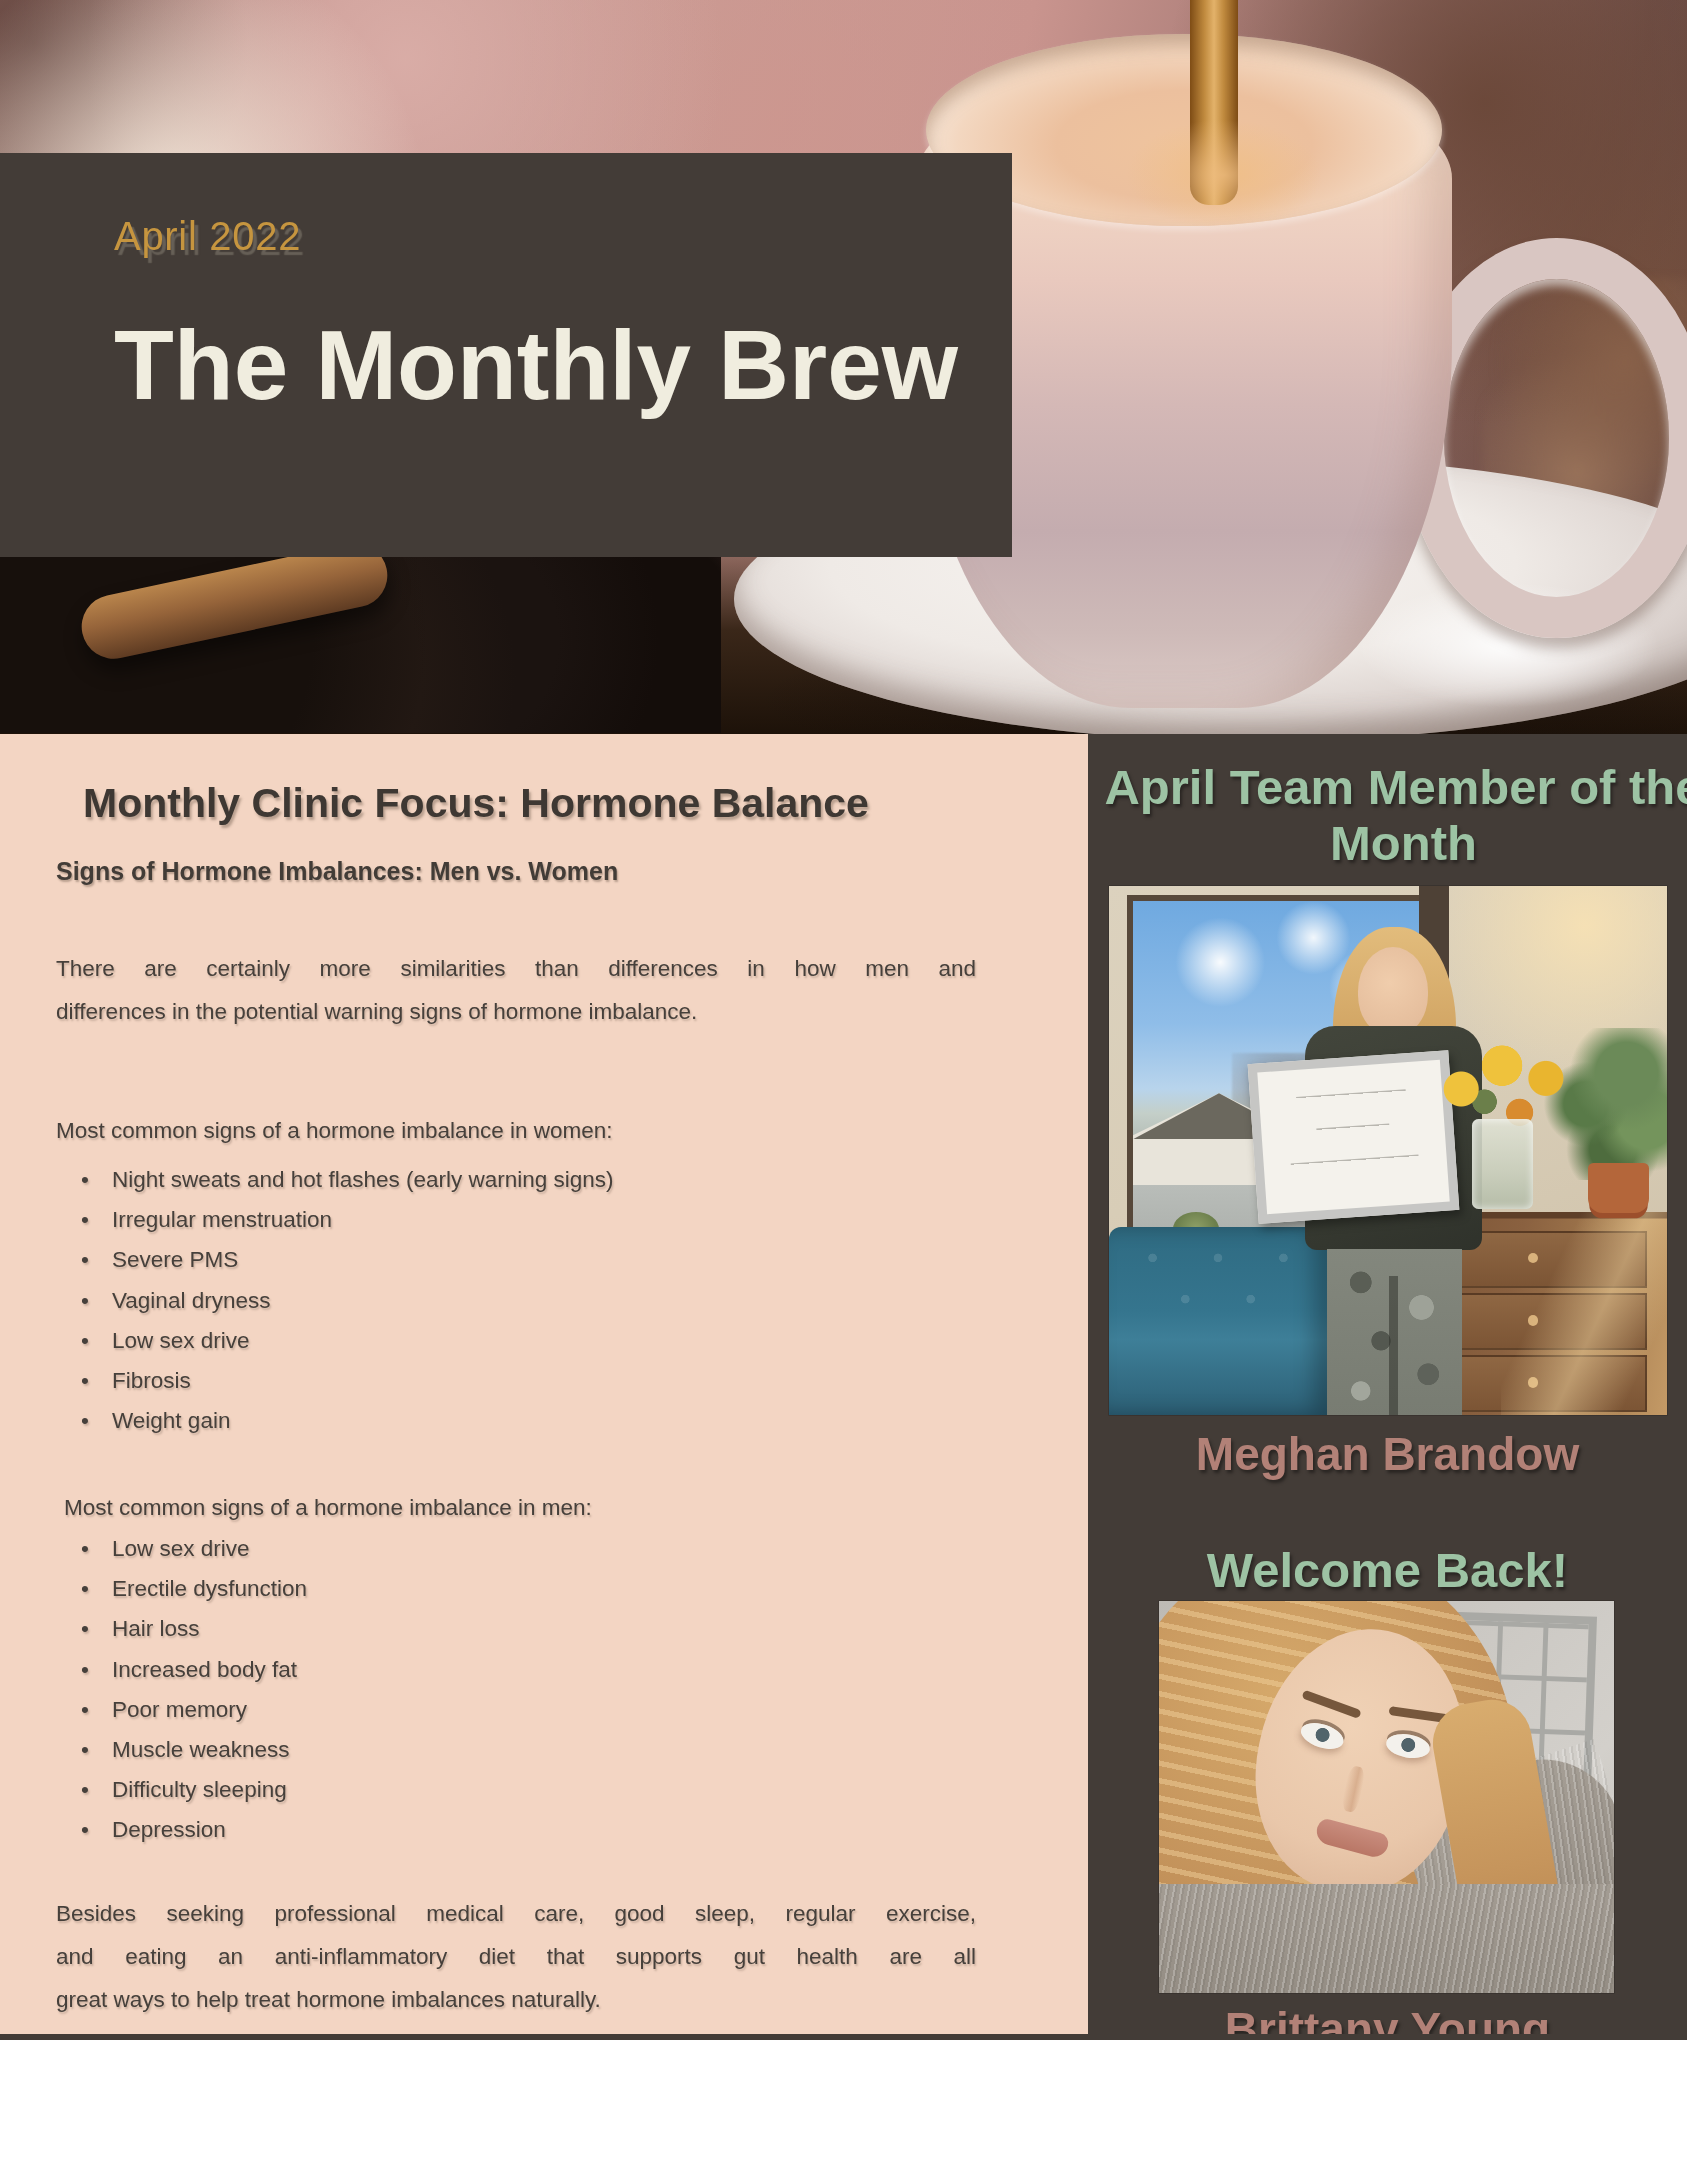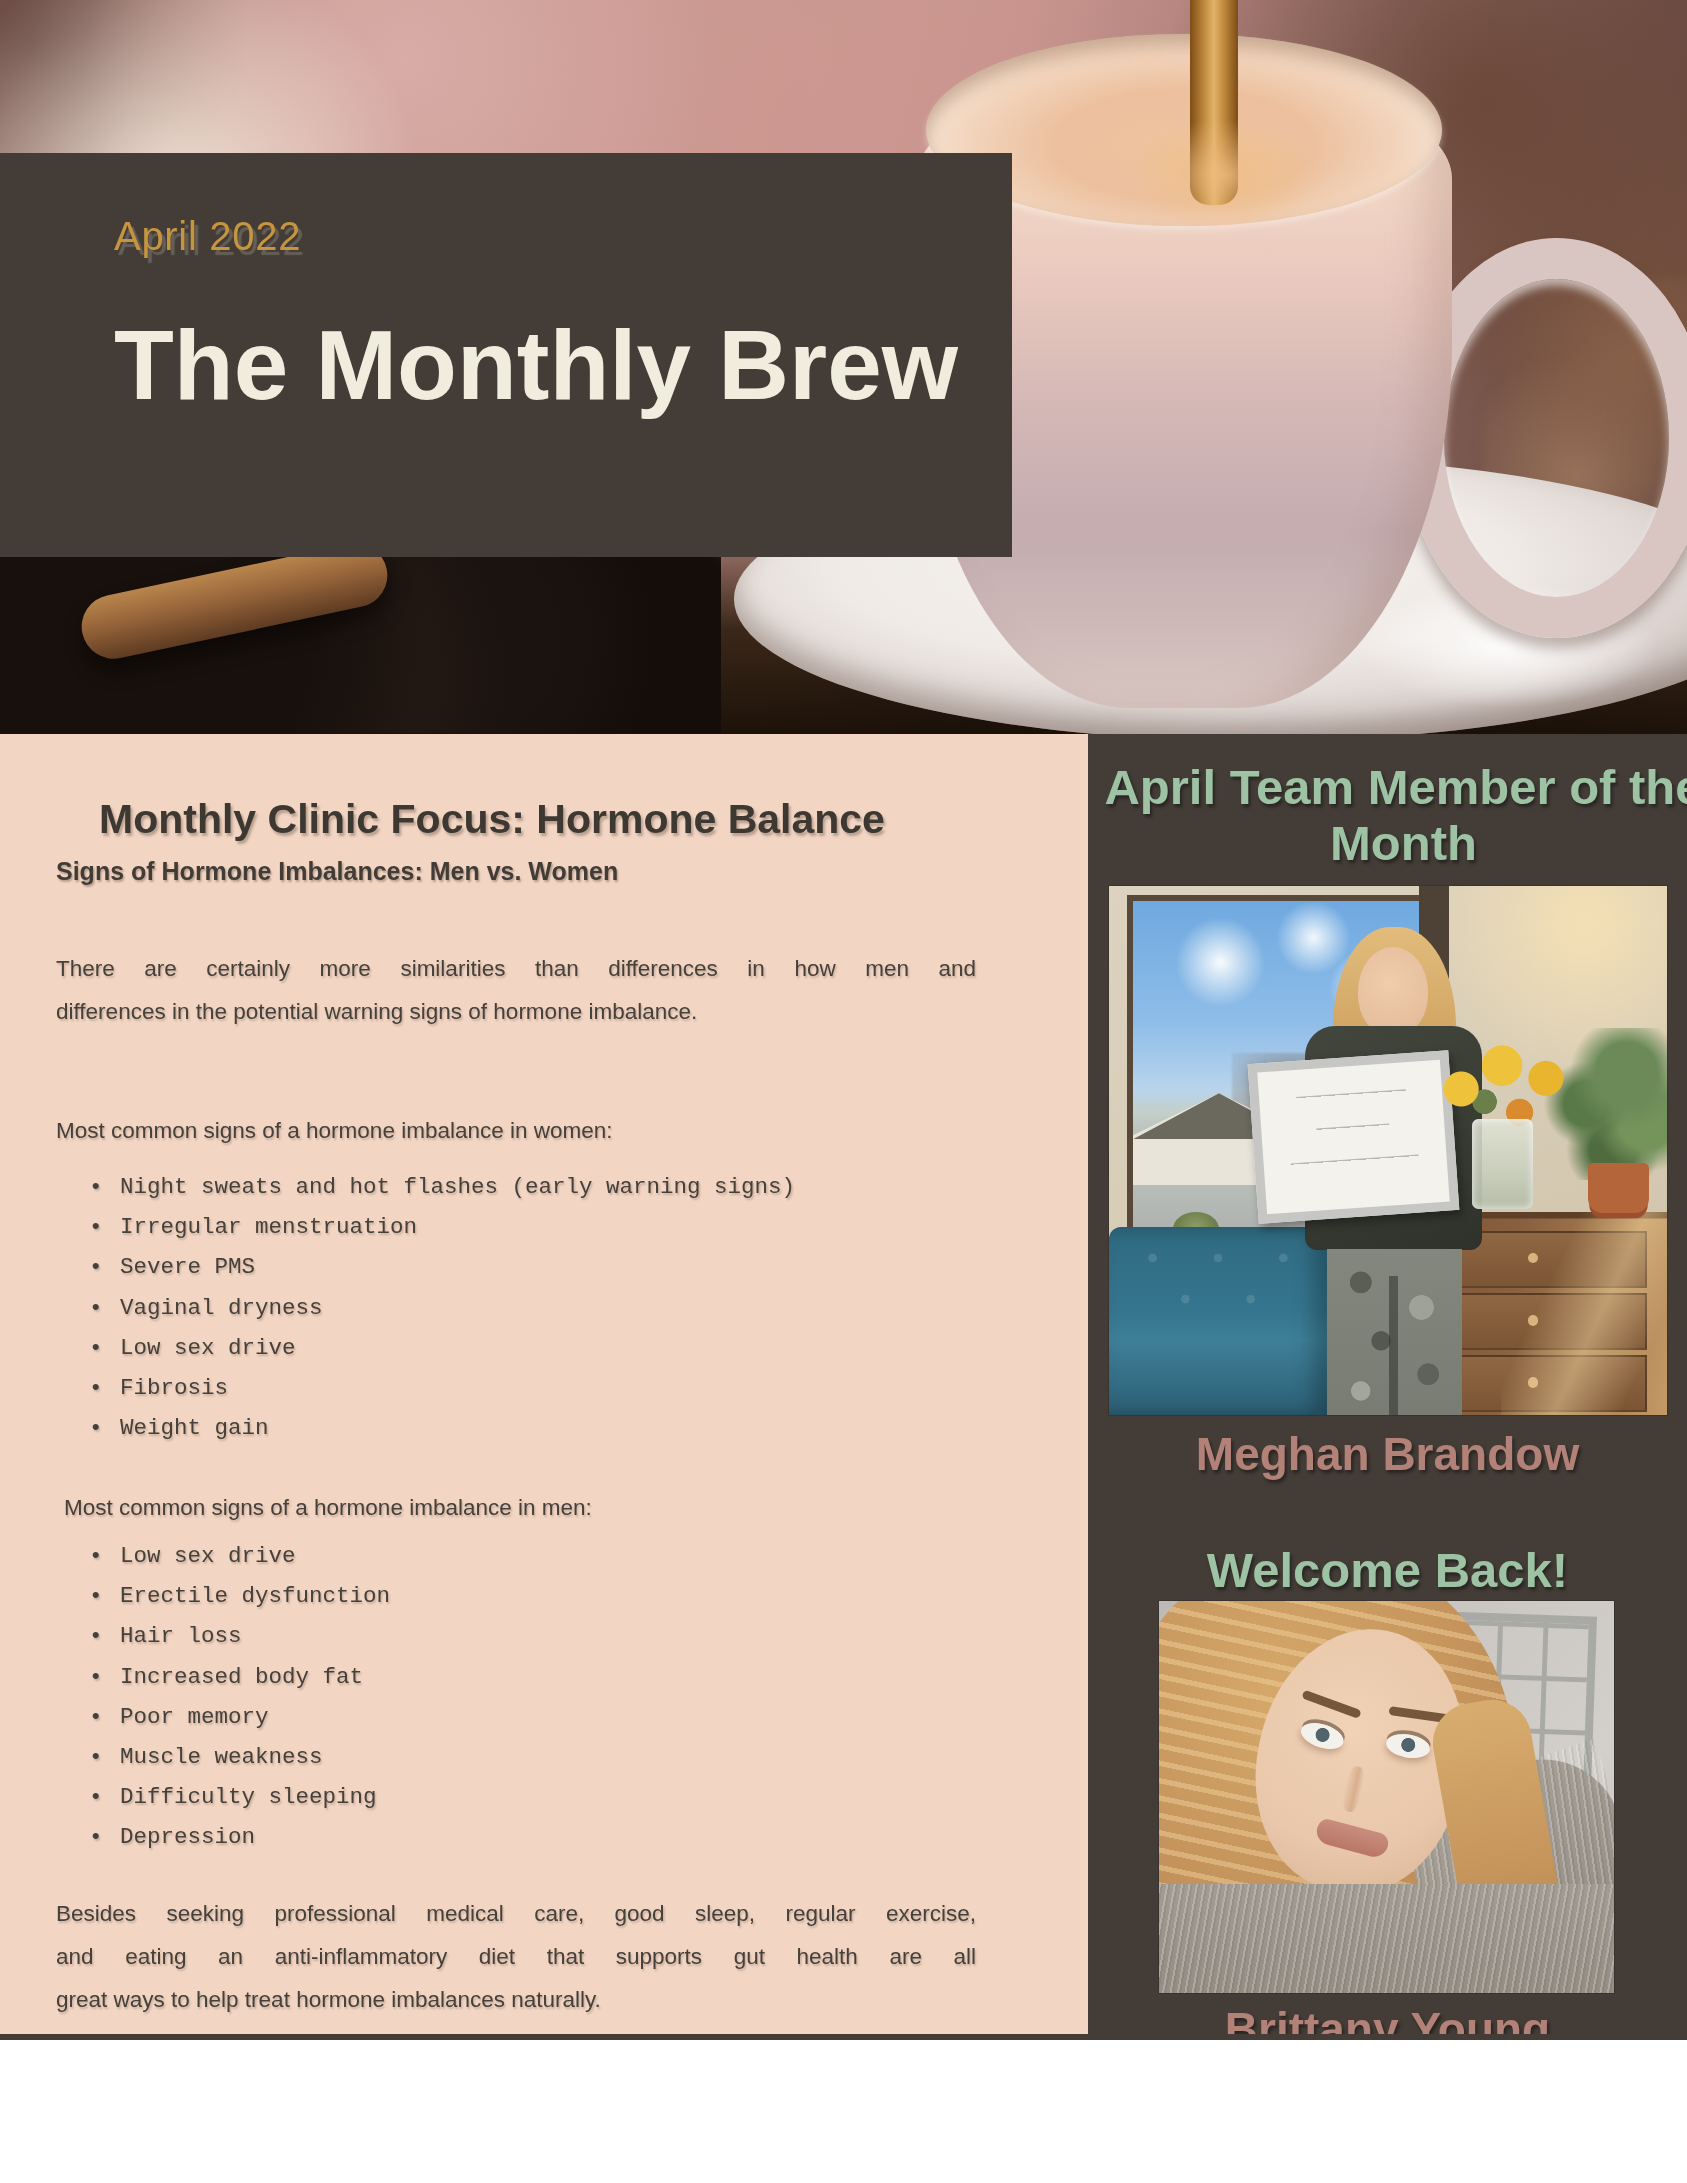--- a/index.html
+++ b/index.html
@@ -71,21 +71,21 @@
         text-shadow:1.3px 2px 2px rgba(74,56,44,.35);}
   .tblock{position:absolute;left:56px;width:920px;font-size:22.5px;line-height:43px;color:#46403B;
         text-shadow:1.3px 2px 2px rgba(74,56,44,.25);}
   .jline{display:block;text-align:justify;text-align-last:justify;}
   .jline.last{text-align-last:left;}
   .intro{top:213px;}
   .list-label{position:absolute;left:56px;width:926px;font-size:22.5px;color:#46403B;
         text-shadow:1.3px 2px 2px rgba(74,56,44,.25);}
   .label-women{top:384px;}
   .label-men{top:753px;}
-  .blist{position:absolute;left:56px;width:926px;margin:12px;padding:0;list-style:none;font-family:Liberation Mono, monospace;}
+  .blist{position:absolute;left:56px;width:926px;margin:4px;padding:0;list-style:none;}
   .list-women{top:427px;}
   .list-men{top:796px;}
   .blist li{position:relative;padding-left:52px;font-size:22.5px;line-height:29px;margin-bottom:11.2px;color:#46403B;
         text-shadow:1.3px 2px 2px rgba(74,56,44,.25);}
   .blist li::before{content:"•";position:absolute;left:21px;top:0;font-size:22.5px;color:#46403B;}
   .closing{top:1158px;}
 
   
   .sidebar{position:absolute;left:1088px;top:734px;width:599px;height:1450px;background:#433C37;}
   .side-heading{position:absolute;left:0;width:599px;text-align:center;font-size:49px;line-height:56px;
@@ -241,21 +241,21 @@
     <div class="tea-stream"></div>
     <div class="stream-glow"></div>
   </div>
 
   <div class="masthead">
     <div class="issue-date">April 2022</div>
     <h1 class="masthead-title" style="margin:0;">The Monthly Brew</h1>
   </div>
 
   <div class="article">
-    <h2 class="heading" style="margin:16px;">Monthly Clinic Focus: Hormone Balance</h2>
+    <h2 class="heading" style="margin:0;">Monthly Clinic Focus: Hormone Balance</h2>
     <h3 class="subheading" style="margin:0;">Signs of Hormone Imbalances: Men vs. Women</h3>
 
     <div class="tblock intro">
       <span class="jline">There are certainly more similarities than differences in how men and</span>
       <span class="jline last">differences in the potential warning signs of hormone imbalance.</span>
     </div>
 
     <p class="list-label label-women" style="margin:0;">Most common signs of a hormone imbalance in women:</p>
     <ul class="blist list-women">
       <li>Night sweats and hot flashes (early warning signs)</li>

